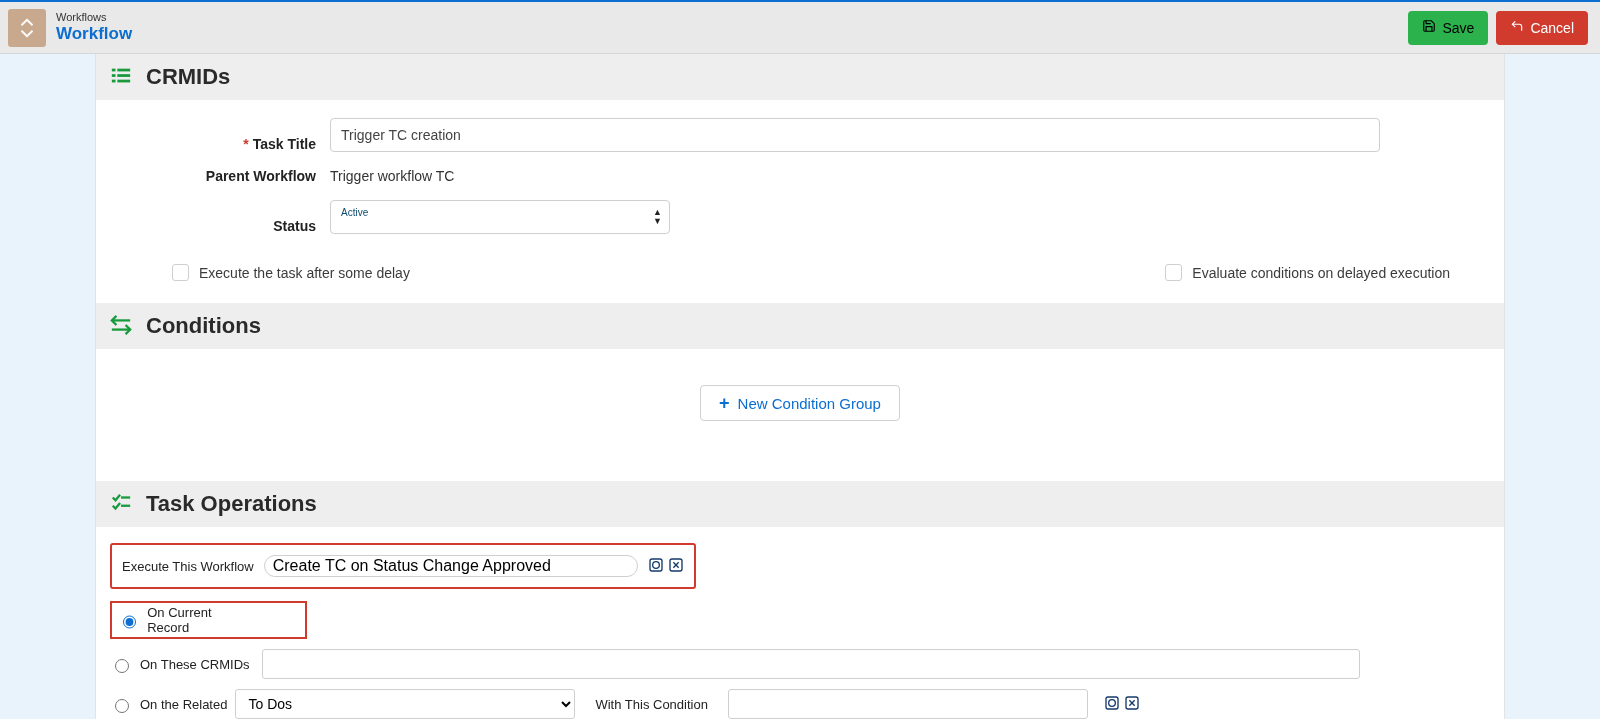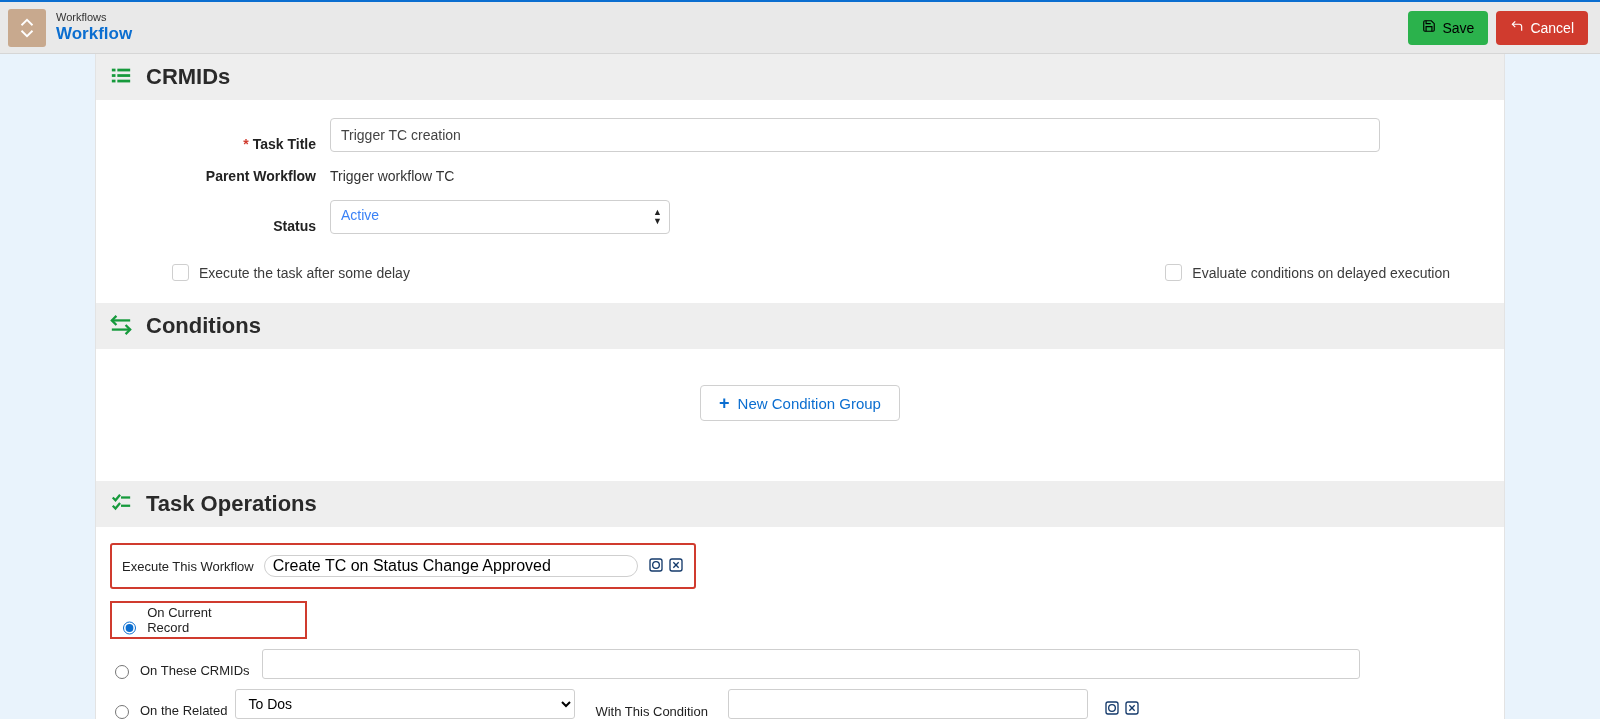--- a/index.html
+++ b/index.html
@@ -75,21 +75,21 @@
   .text-input {
     width: 100%; height: 34px;
     border: 1px solid #cfcfcf; border-radius: 4px;
     padding: 0 10px; font-size: 14px; color: #444;
   }
   .static-val { color: #333; }
   .select-wrap { position: relative; width: 340px; }
   .select-box {
     width: 100%; height: 34px;
     border: 1px solid #cfcfcf; border-radius: 4px;
-    padding: 6px 26px 6px 10px; font-size: 14px; color: #3b82f6;
+    padding: 6px 26px 6px 10px; font-size: 10px; color: #0c4a6e;
     background: #fff;
   }
   .select-arrows {
     position: absolute; right: 8px; top: 5px; height: 24px;
     display: flex; flex-direction: column; justify-content: center;
     font-size: 9px; line-height: 9px; color: #222;
   }
 
   .check-row {
     display: flex; align-items: center;
@@ -128,21 +128,21 @@
   .exec-label { font-size: 13px; color: #222; }
   .exec-input {
     flex: 1; height: 22px;
     border: 1px solid #cfcfcf; border-radius: 14px;
     padding: 0 8px; font-size: 16px;
   }
   .iconpair { display: inline-flex; gap: 4px; color: #143a6b; cursor: pointer; }
   .iconpair svg { width: 16px; height: 16px; }
 
   .radio-line {
-    display: flex; align-items: flex-end; gap: 8px;
+    display: flex; align-items: center; gap: 8px;
     font-size: 13px; color: #222;
     margin-bottom: 10px;
   }
   .radio-line input[type=radio] { accent-color: #0b6ed0; width: 14px; height: 14px; }
   .radio-line.highlight {
     border: 2px solid #d03b2e;
     padding: 2px 54px 2px 6px;
     width: 197px;
   }
 

